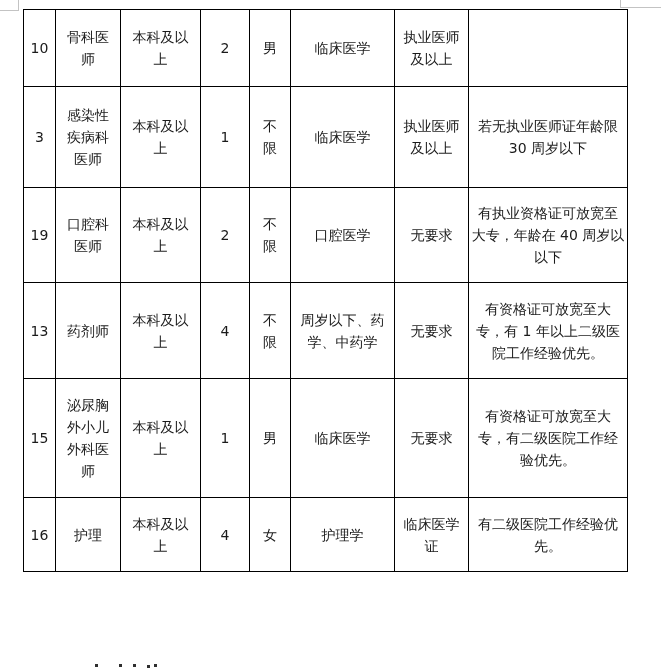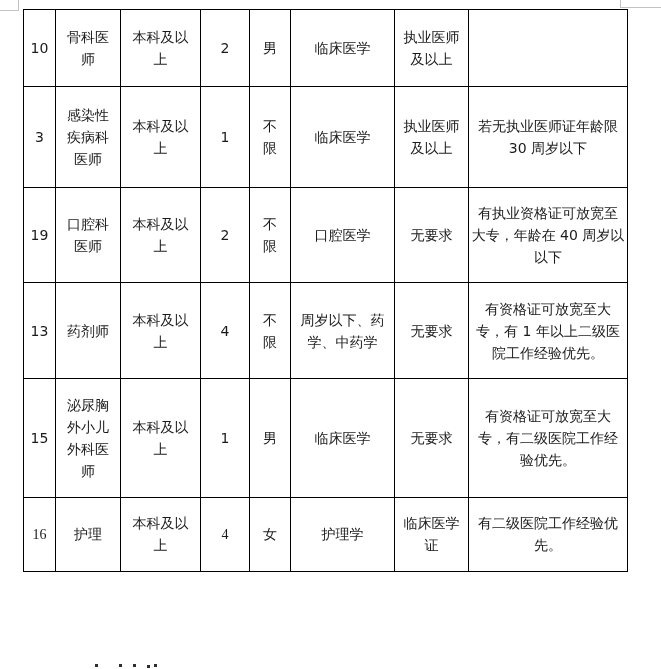--- a/index.html
+++ b/index.html
@@ -29,21 +29,21 @@
     white-space:pre-line;
     padding:1px 2px;
     overflow:hidden;
   }
   tr.h10{height:77px;}
   tr.h11{height:101px;}
   tr.h12{height:95px;}
   tr.h13{height:96px;}
   tr.h14{height:78px;}
   tr.h15{height:119px;}
-  tr.h16{height:74px;font-family:Liberation Serif, serif;}
+  tr.h16{height:74px;}
   
   .clipped-frag{
     position:absolute;left:95px;top:664px;width:3px;height:3px;background:#2e2e2e;
     box-shadow:24px 0 #2e2e2e,38px 0 #2e2e2e,52px 1px #2e2e2e,59px 0 #2e2e2e;
   }
 </style>
 </head>
 <body>
 
 <div class="corner-mark tl"></div>

